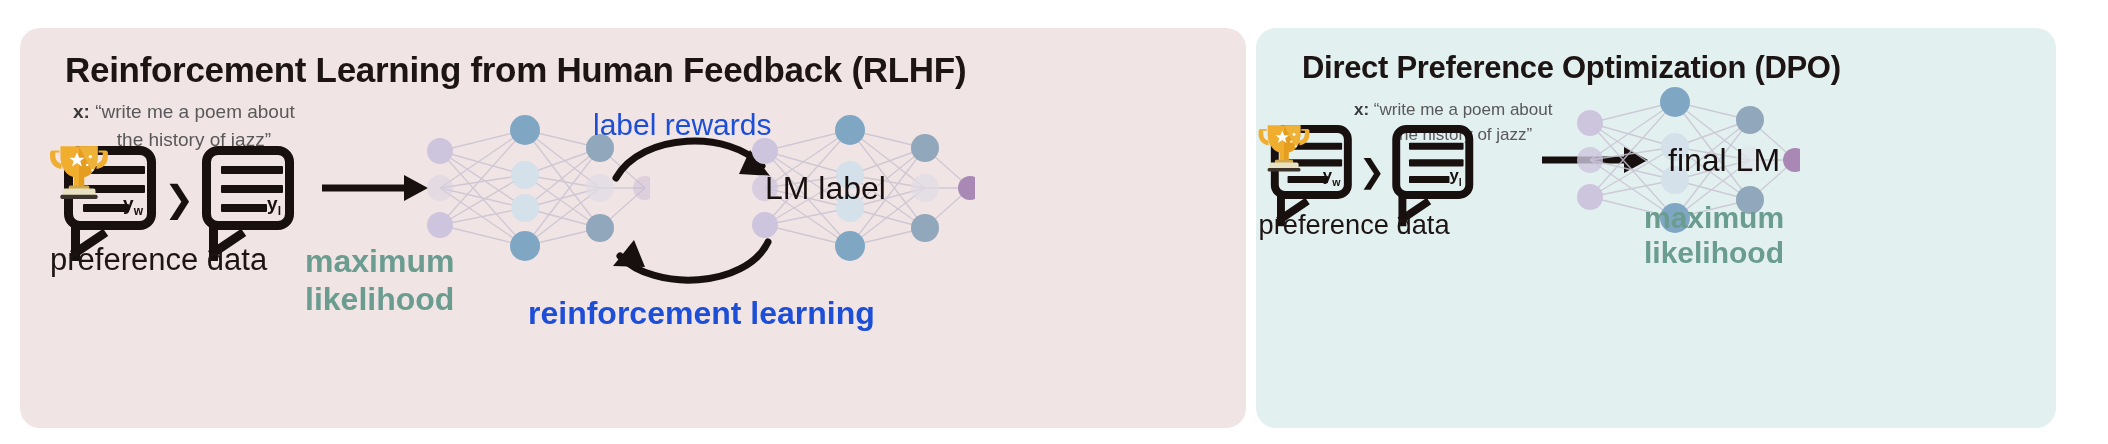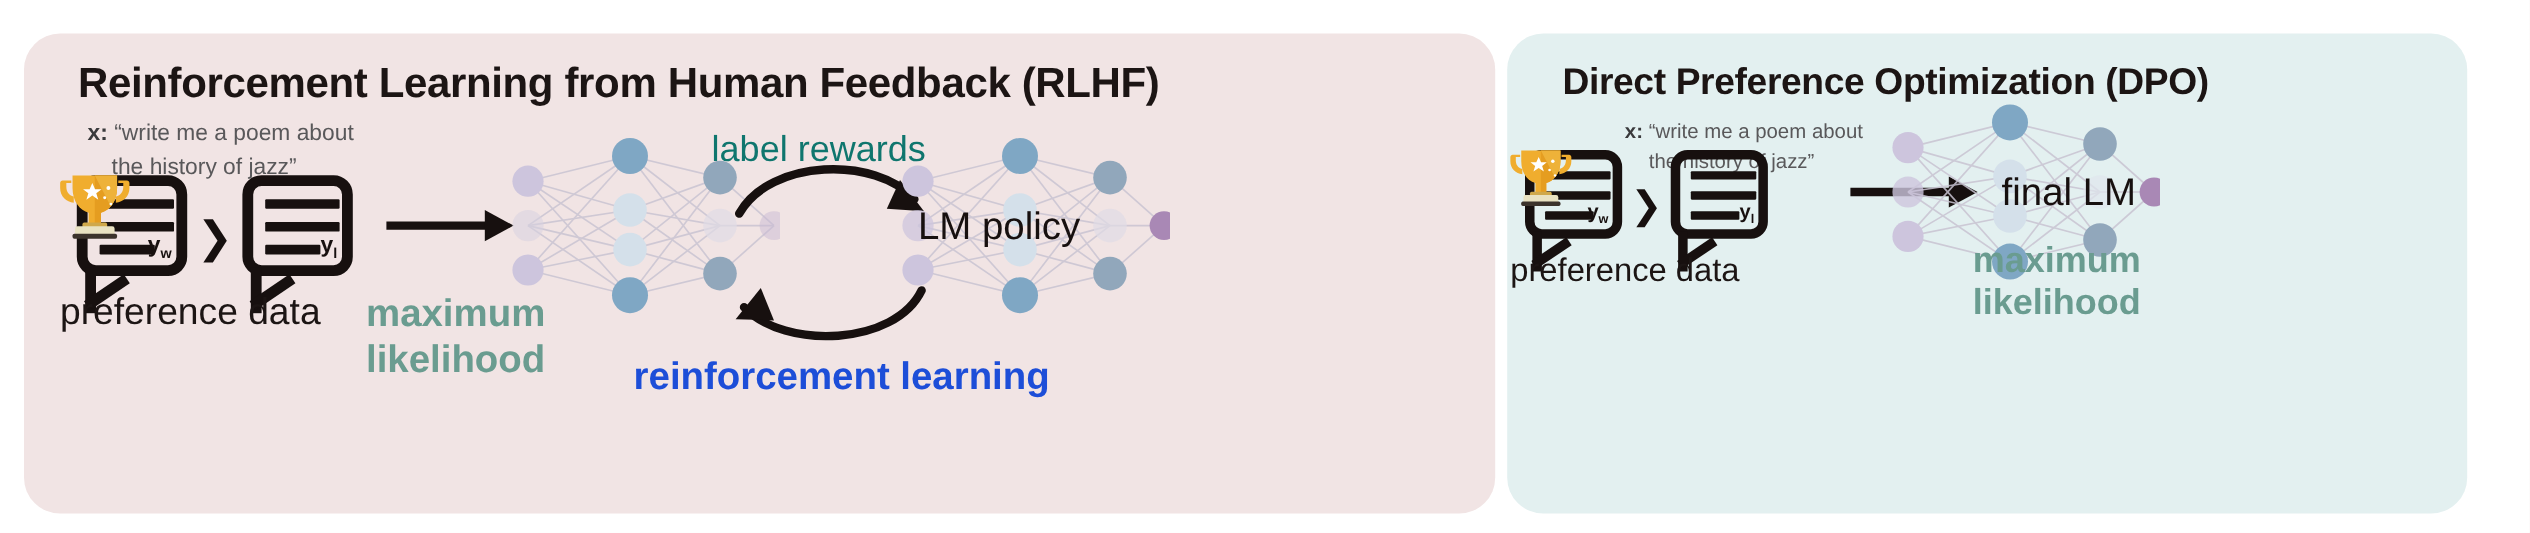--- a/index.html
+++ b/index.html
@@ -3,21 +3,22 @@
 <meta charset="utf-8">
 <style>
   * { margin:0; padding:0; box-sizing:border-box; }
   html,body { width:2108px; height:444px; background:#ffffff; overflow:hidden; }
   body { font-family:"Liberation Sans", sans-serif; }
 
   #stage { position:relative; width:2108px; height:444px; }
 
   .panel {
     position:absolute;
-    border-radius:30px;
+    border-radius:20px;
+    text-align:center;
   }
   #rlhf-panel { left:20px; top:28px; width:1226px; height:400px; background:#f1e4e4; }
   #dpo-panel  { left:1256px; top:28px; width:800px; height:400px; background:#e3f0f0; }
 
   .panel-title {
     position:absolute;
     font-weight:bold;
     color:#1c1514;
     letter-spacing:-0.3px;
     white-space:nowrap;
@@ -129,21 +130,21 @@
   }
   #rm-label  { left:403px; top:142px; }
   #lmp-label { left:745px; top:142px; }
   #flm-label { left:1668px; top:142px; }
 
   
   #cycle { position:absolute; left:580px; top:88px; }
   .cycle-label {
     position:absolute;
     font-size:30px;
-    color:#0f766e;
+    color:#1d4ed8;
     white-space:nowrap;
   }
   #label-rewards { left:573px; top:80px; }
   #label-sample  { left:531px; top:212px; }
 
   
   .caption {
     position:absolute;
     font-weight:bold;
     white-space:nowrap;
@@ -306,21 +307,21 @@
       <circle cx="20" cy="112" r="13" fill="#cdc5dd"></circle>
       <circle cx="105" cy="17" r="15" fill="#7fa7c4"></circle>
       <circle cx="105" cy="62" r="14" fill="#d4e0ea"></circle>
       <circle cx="105" cy="95" r="14" fill="#d4e0ea"></circle>
       <circle cx="105" cy="133" r="15" fill="#7fa7c4"></circle>
       <circle cx="180" cy="35" r="14" fill="#91a7bb"></circle>
       <circle cx="180" cy="75" r="14" fill="#e0dbe6" opacity="0.7"></circle>
       <circle cx="180" cy="115" r="14" fill="#91a7bb"></circle>
       <circle cx="225" cy="75" r="12" fill="#a988b5"></circle>
     </svg>
-    <div class="net-label" id="lmp-label">LM policy</div>
+    <div class="net-label" id="lmp-label">LM label</div>
 
     <div class="caption" id="rlhf-ml">
       <span>maximum</span>
       <span class="l2">likelihood</span>
     </div>
     <div class="caption" id="rlhf-rl">reinforcement learning</div>
   </div>
 
   <div class="panel" id="dpo-panel">
     <div class="panel-title" id="dpo-title">Direct Preference Optimization (DPO)</div>

